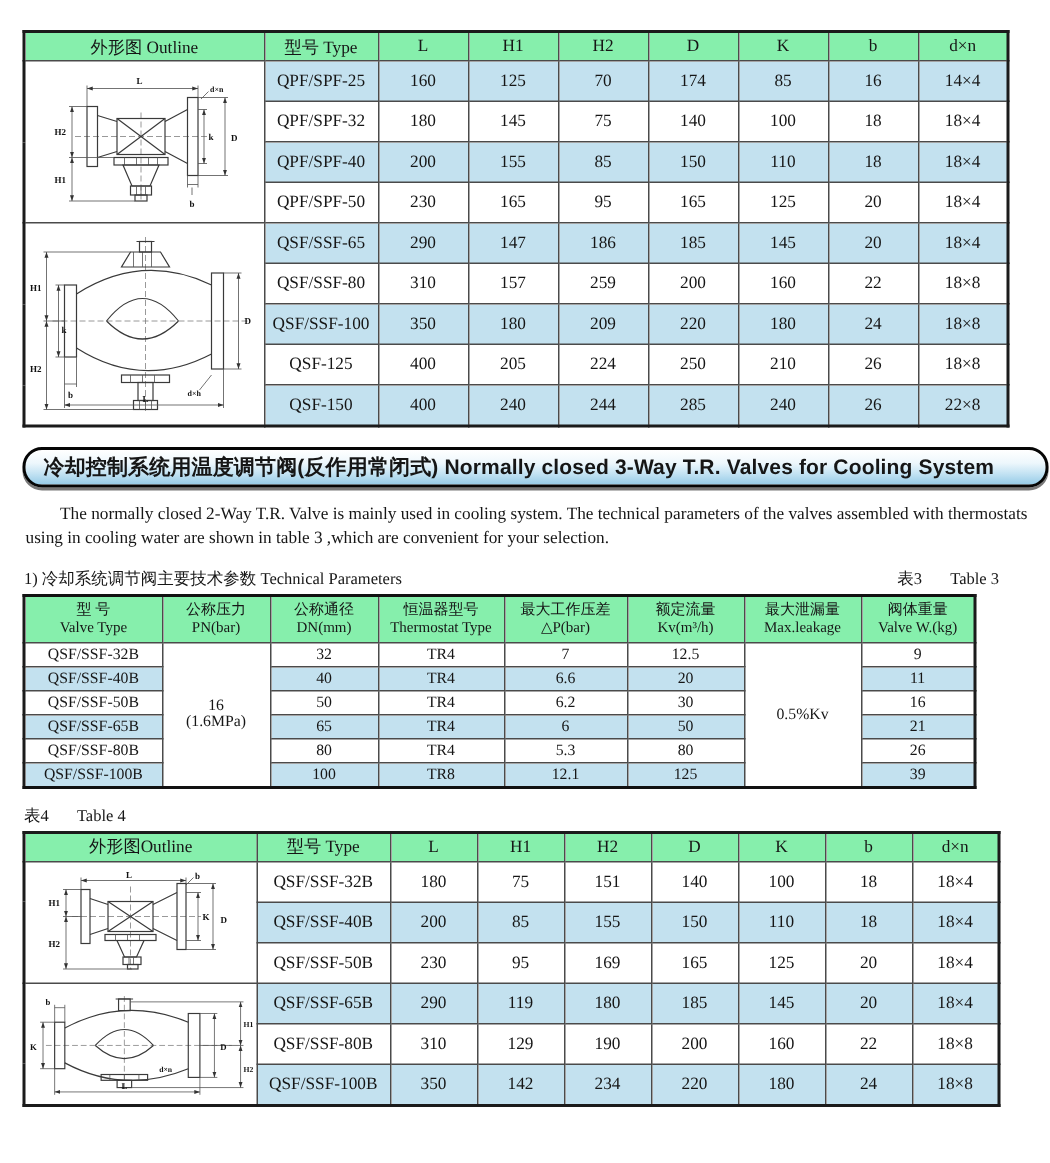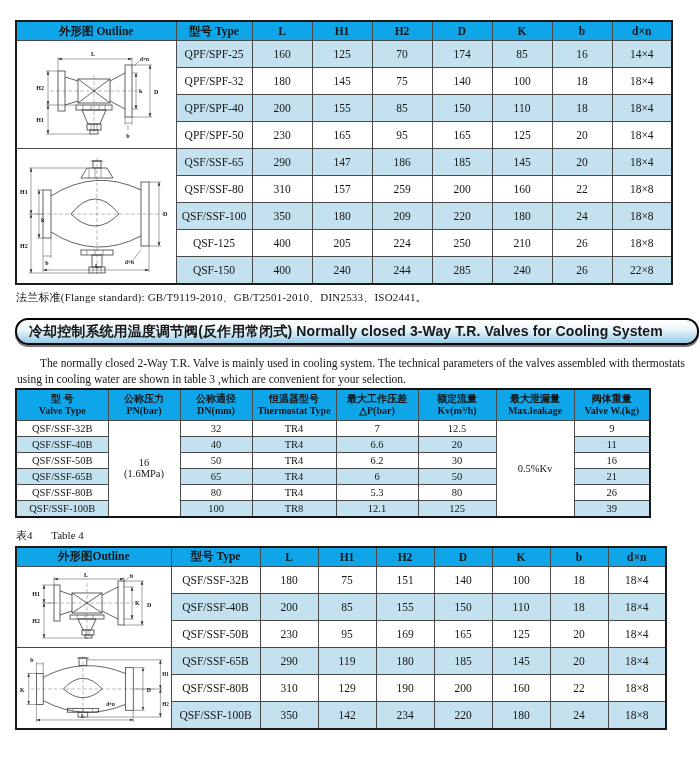--- a/index.html
+++ b/index.html
@@ -4,21 +4,21 @@
 <style>
   html,body{margin:0;padding:0;background:#ffffff;}
   .page{position:relative;width:700px;height:775px;background:#ffffff;overflow:hidden;
         font-family:"Liberation Serif",serif;color:#161616;}
   .content{padding:20px 13px 0 15px;}
 
   table{border-collapse:collapse;background:#fff;table-layout:fixed;}
   .t{border:2px solid #1b1b1b;}
   .t th,.t td{border:1px solid #4a4a4a;text-align:center;vertical-align:middle;padding:0 2px;
               overflow:hidden;white-space:nowrap;}
-  .t th{background:#0ea5e9;font-weight:bold;}
+  .t th{background:#86efac;font-weight:normal;}
   tr.shade td{background:#c3e1ef;}
   td.white-cell{background:#ffffff !important;}
 
   .t1{width:656px;}
   .t1 th{height:18px;font-size:11.5px;}
   .t1 td{height:26px;font-size:11.5px;}
 
   .t3{width:634px;border-top:2.5px solid #111;border-bottom:2.5px solid #111;}
   .t3 th{height:28px;font-size:10px;line-height:12px;padding:1px 0;white-space:normal;}
   .t3 td{height:15px;font-size:10.5px;}
@@ -253,26 +253,32 @@
       <td>240</td>
       <td>244</td>
       <td>285</td>
       <td>240</td>
       <td>26</td>
       <td>22×8</td>
     </tr>
   </tbody>
       </table>
 
-  <div class="note">法兰标准(Flange standard): GB/T9119-2010、GB/T2501-2010、DIN2533、ISO2441。</div>
 
   <div class="banner">冷却控制系统用温度调节阀(反作用常闭式) Normally closed 3-Way T.R. Valves for Cooling System</div>
 
   <p class="para en">The normally closed 2-Way T.R. Valve is mainly used in cooling system. The technical parameters of the valves assembled with thermostats using in cooling water are shown in table 3 ,which are convenient for your selection.</p>
 
+  <div class="section-row" style="width:650px">
+    <span>1) 冷却系统调节阀主要技术参数  Technical Parameters</span>
+    <span class="tref">
+      <span class="cnref">表3</span>
+      <span>Table 3</span>
+    </span>
+  </div>
 
   <table class="t t3">
     <colgroup>
       <col style="width:92px">
           <col style="width:72px">
           <col style="width:72px">
           <col style="width:84px">
       <col style="width:82px">
           <col style="width:78px">
           <col style="width:78px">

